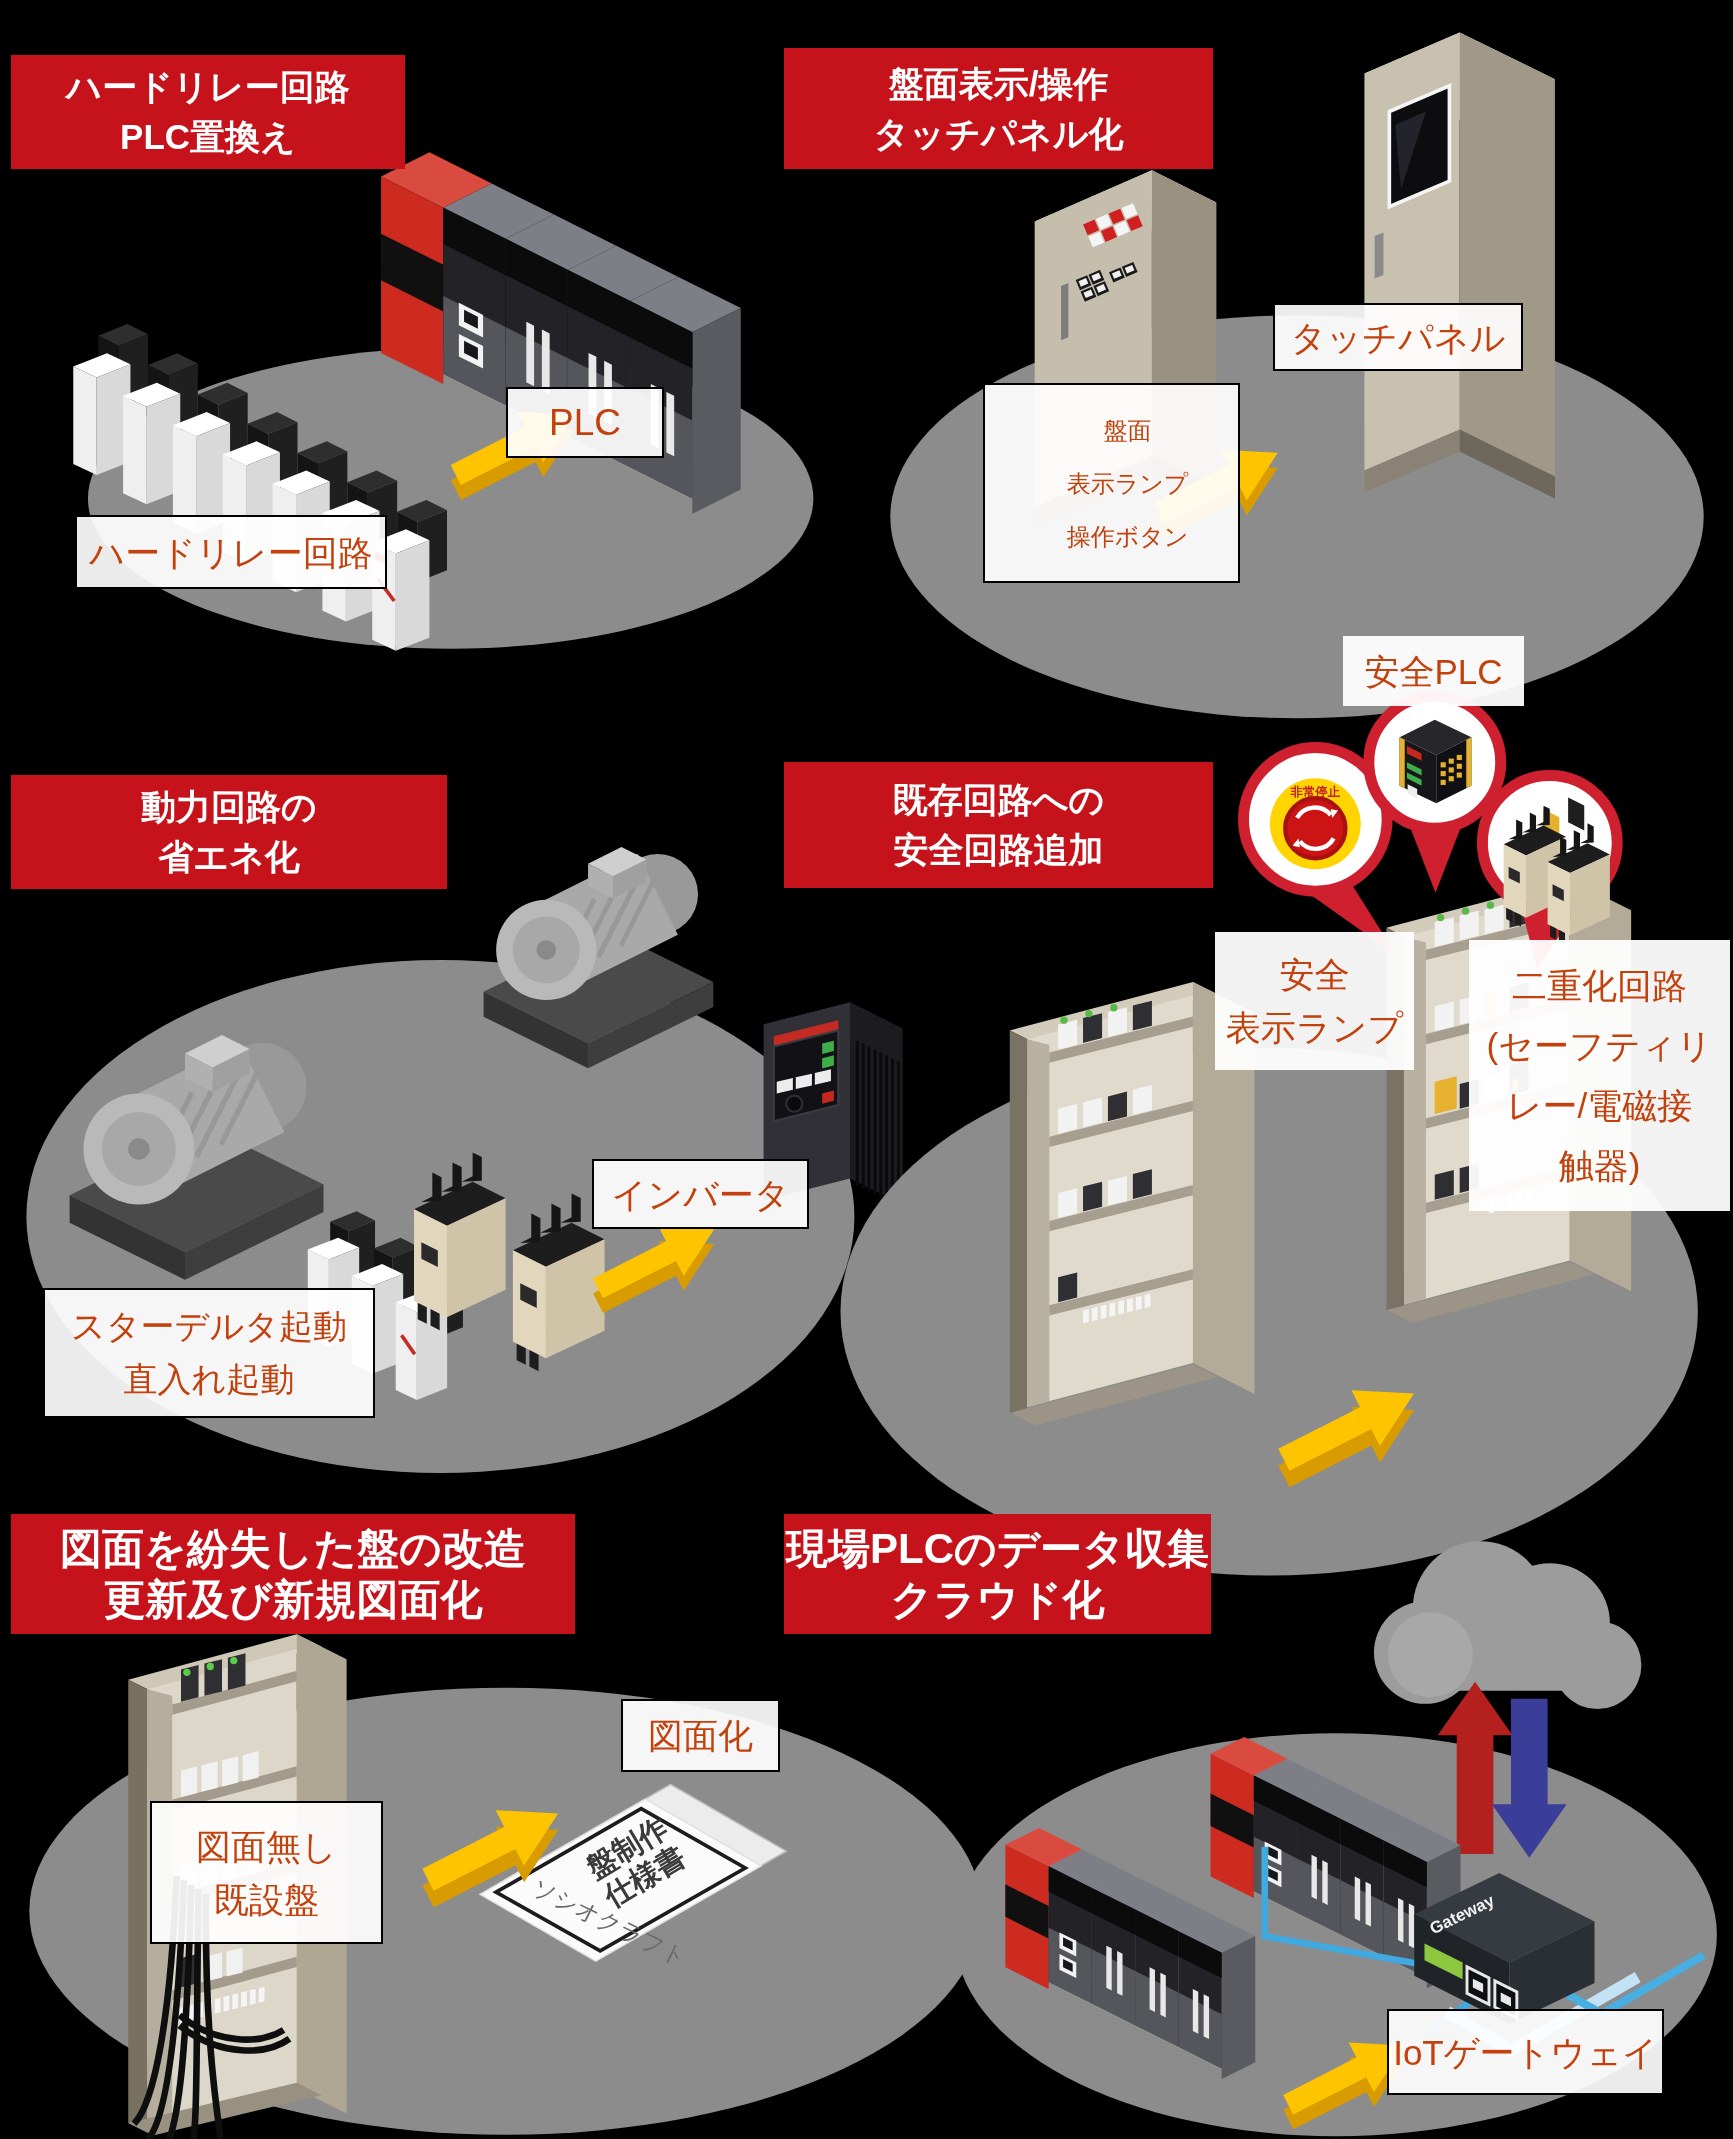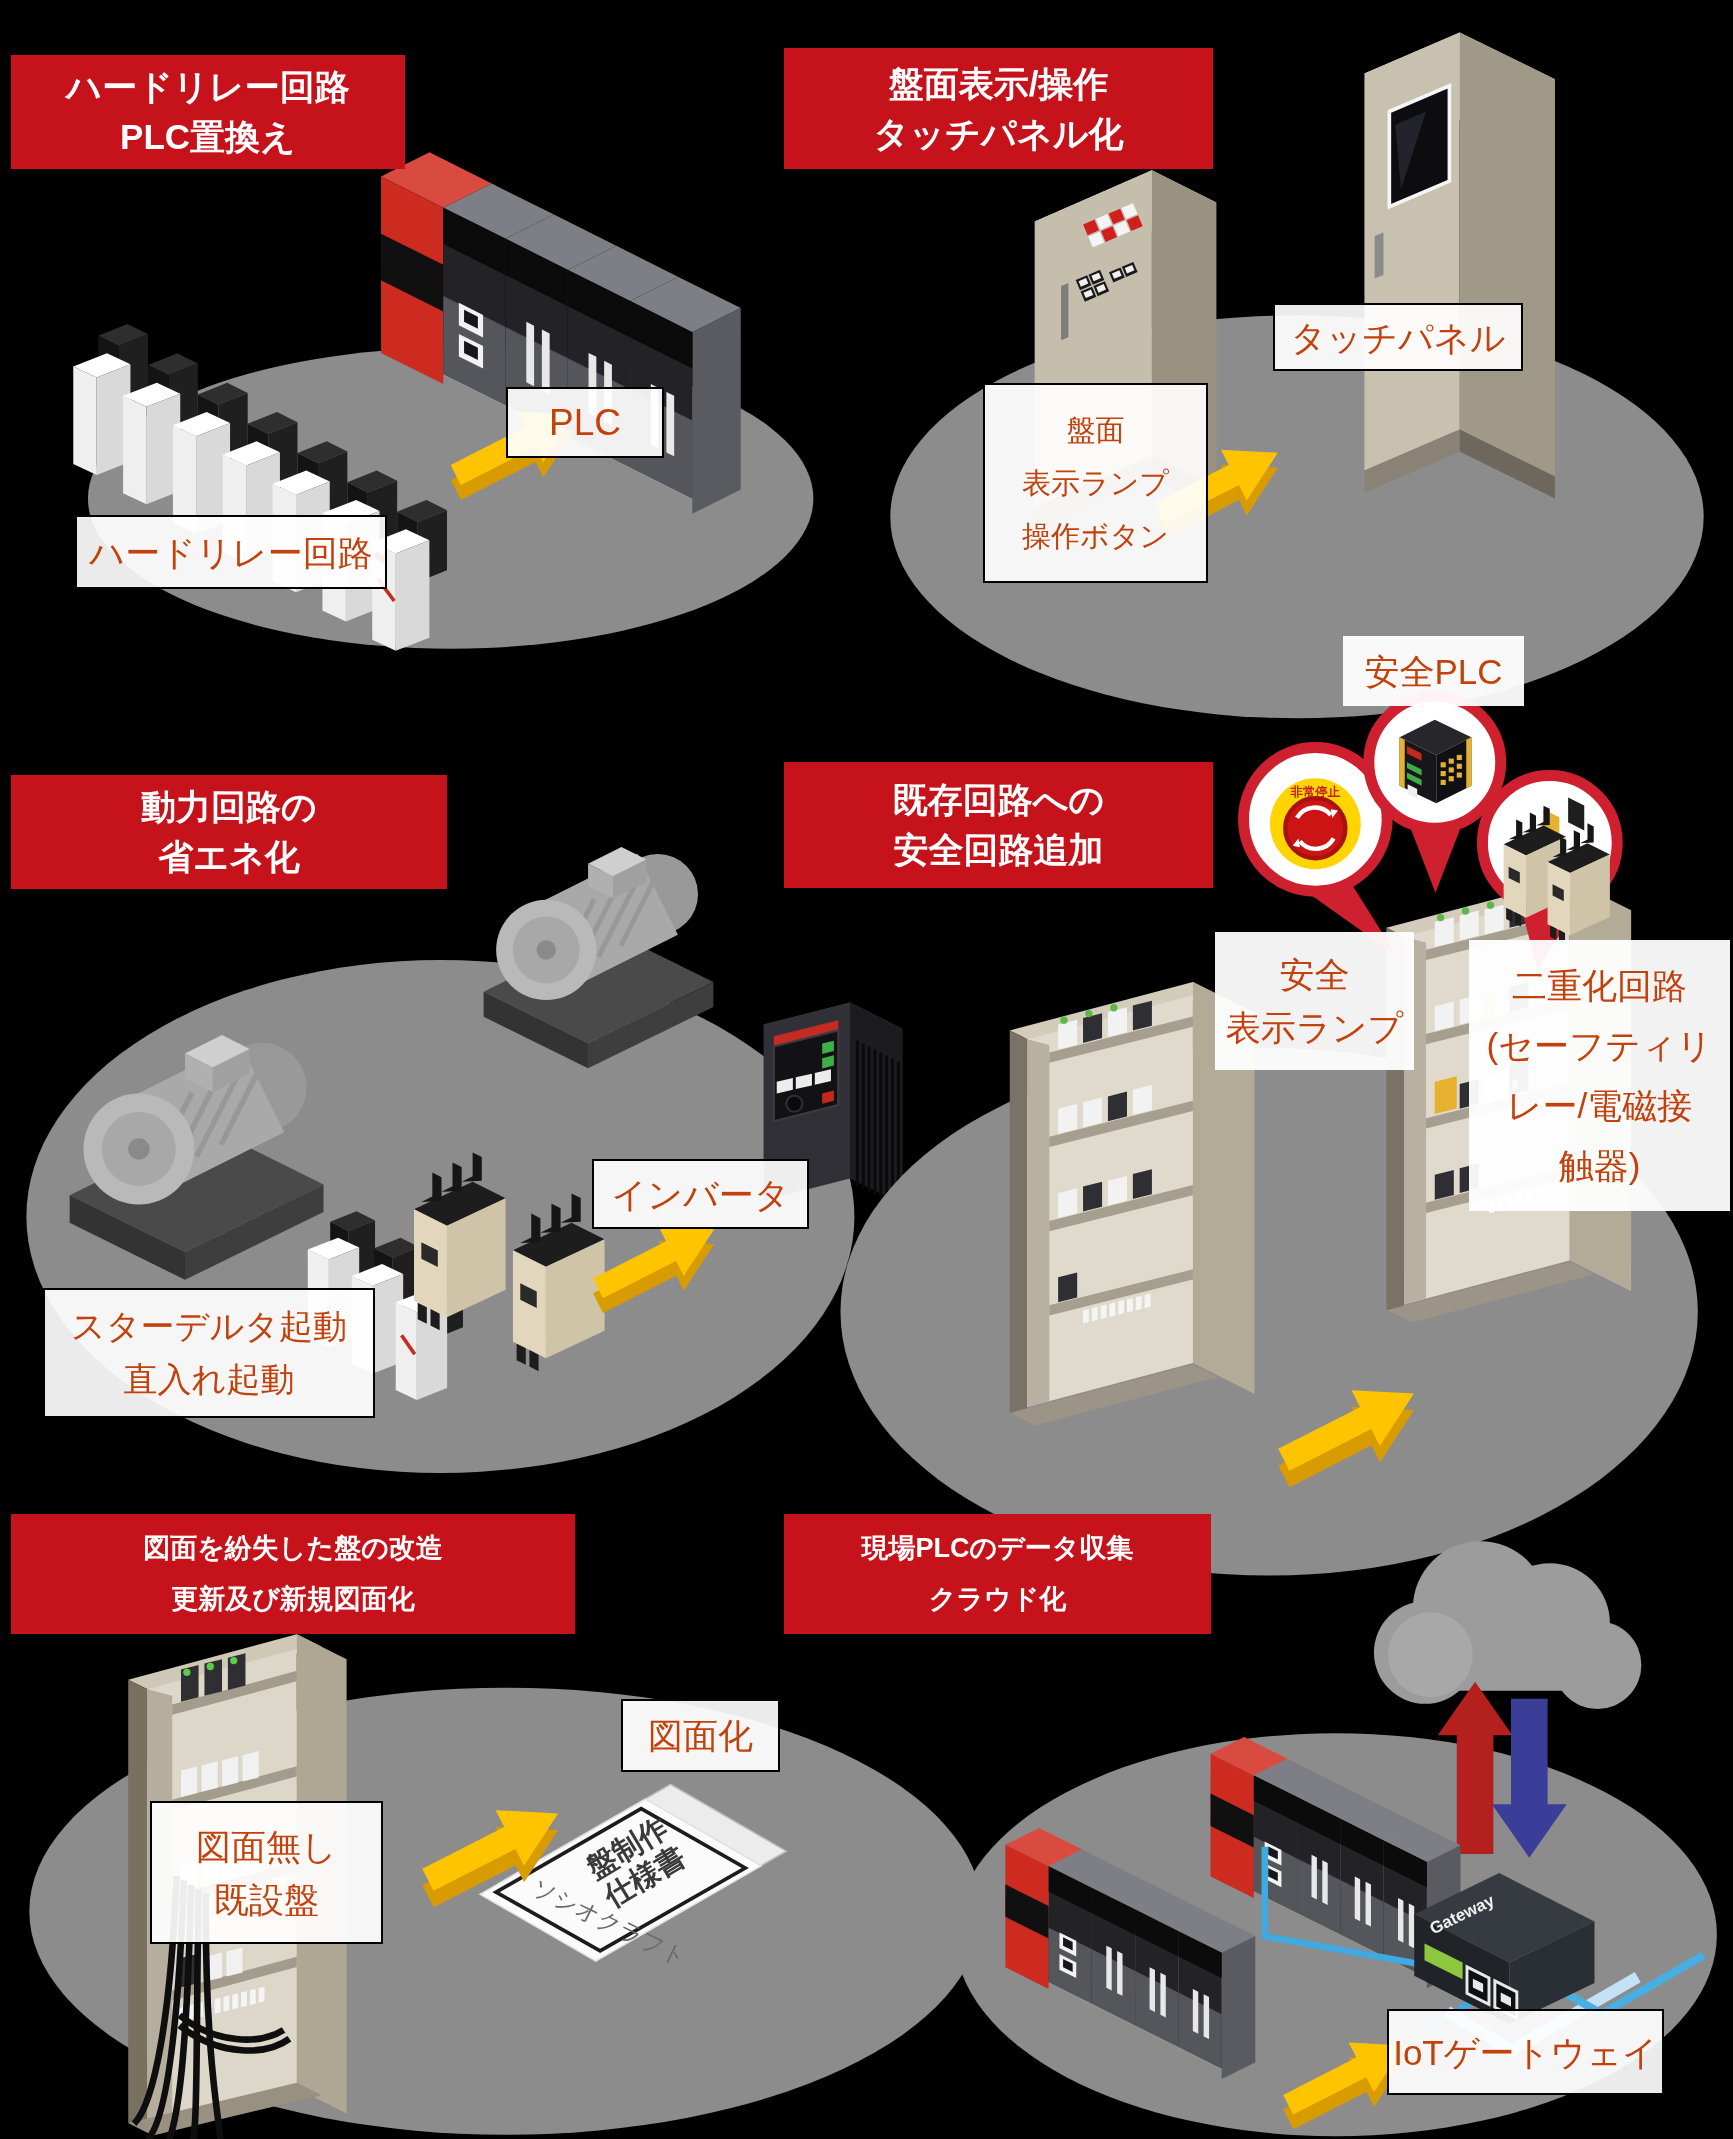--- a/index.html
+++ b/index.html
@@ -3,21 +3,21 @@
 <meta charset="utf-8">
 <style>
   html,body{margin:0;padding:0;background:#000;}
   body{width:1733px;height:2140px;position:relative;overflow:hidden;
        font-family:"Liberation Sans","DejaVu Sans",sans-serif;}
   #stage{position:absolute;left:0;top:0;width:1733px;height:2140px;}
   #scene{position:absolute;left:0;top:0;}
   .title{position:absolute;background:#c5121b;color:#fff;display:flex;flex-direction:column;
          justify-content:center;align-items:center;text-align:center;font-weight:bold;
          font-size:35px;line-height:50px;}
-  .title.small{font-size:27px;line-height:51px;}
+  .title.small{font-size:42px;line-height:51px;}
   .label{position:absolute;background:rgba(255,255,255,0.92);border:2.2px solid #000;color:#c2410c;
          display:flex;flex-direction:column;justify-content:center;align-items:center;
          text-align:center;font-size:35px;line-height:53px;}
   .label--plain{border:none;background:rgba(255,255,255,0.95);}
   .label--big{font-size:37px;}
 </style>
 </head>
 <body>
 
 <div id="stage">
@@ -515,21 +515,21 @@
 <div class="label label--big" style="left:506px;top:387px;width:154px;height:67px;">
   <div>PLC</div>
 </div>
 <div class="label" style="left:75px;top:515px;width:308px;height:70px;">
   <div>ハードリレー回路</div>
 </div>
 
 <div class="label" style="left:1273px;top:303px;width:246px;height:64px;">
   <div>タッチパネル</div>
 </div>
-<div class="label" style="left:983px;top:383px;width:221px;height:196px;font-size:29px;">
+<div class="label" style="left:983px;top:383px;width:221px;height:196px;font-size:24px;padding-left:32px;">
   <div>盤面</div>
   <div>表示ランプ</div>
   <div>操作ボタン</div>
 </div>
 
 <div class="label" style="left:592px;top:1159px;width:213px;height:66px;">
   <div>インバータ</div>
 </div>
 <div class="label" style="left:43px;top:1288px;width:328px;height:126px;font-size:34px;">
   <div>スターデルタ起動</div>

